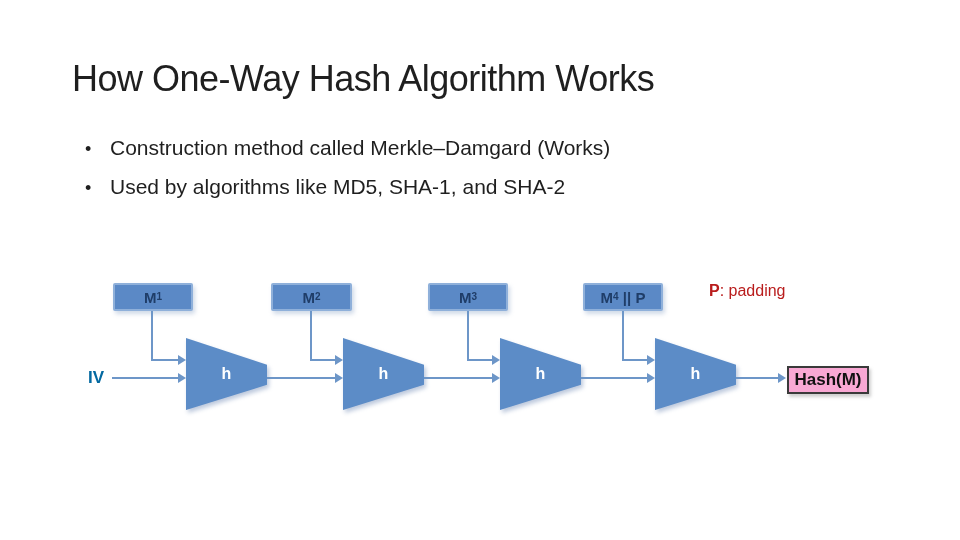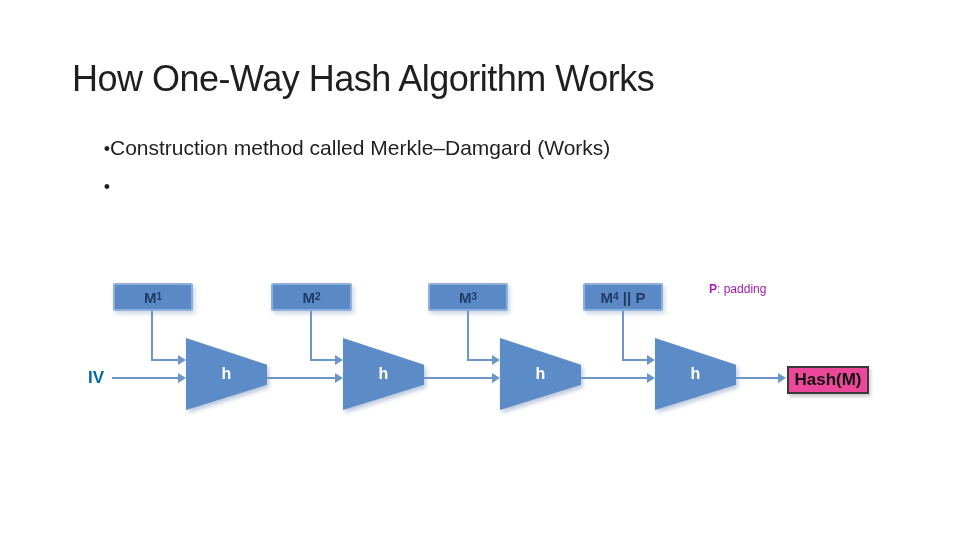--- a/index.html
+++ b/index.html
@@ -12,21 +12,21 @@
   }
   *{margin:0;padding:0;box-sizing:border-box;}
   html,body{width:960px;height:540px;}
   body{
     background:#ffffff;
     font-family:"Liberation Sans","DejaVu Sans",sans-serif;
     color:var(--text-dark);
     position:relative;
     overflow:hidden;
   }
-  .slide{position:absolute;inset:0;text-align:right;}
+  .slide{position:absolute;inset:0;}
 
   .title{
     position:absolute;left:72px;top:58px;
     font-size:36px;font-weight:400;letter-spacing:-0.5px;
     color:var(--text-dark);
     white-space:nowrap;
   }
 
   .bullets{position:absolute;left:85px;top:129px;}
   .bullet-row{display:flex;align-items:baseline;line-height:38px;font-size:21px;color:var(--text-dark);}
@@ -63,45 +63,46 @@
     border-left:8px solid var(--arrow);
   }
 
   .iv-label{
     position:absolute;left:88px;top:368px;
     font-weight:bold;font-size:17px;color:#0369a1;
   }
 
   .hash-box{
     position:absolute;left:787px;top:366px;width:82px;height:28px;
-    background:#ec4899;border:2px solid #3a3a3a;
+    background:#f9a8d4;border:2px solid #3a3a3a;
     box-shadow:2px 3px 3px rgba(150,150,150,0.45);
     display:flex;align-items:center;justify-content:center;
     font-weight:bold;font-size:17px;color:#111111;
   }
 
-  .note{position:absolute;font-size:12px;color:#a21caf;white-space:nowrap;}
+  .note{position:absolute;font-size:16px;color:#b91c1c;white-space:nowrap;}
   .note b{font-weight:bold;}
   .note-padding{left:709px;top:282px;}
   .note-compression{left:153px;top:419px;}
 </style>
 </head>
 <body>
 
 <div class="slide">
 
   <h1 class="title">How One-Way Hash Algorithm Works</h1>
 
   <div class="bullets">
     <div class="bullet-row">
       <span class="bullet-marker">•</span>
       <span>Construction method called Merkle–Damgard (Works)</span>
     </div>
     <div class="bullet-row">
       <span class="bullet-marker">•</span>
+      <span>Used by algorithms like MD5, SHA-1, and SHA-2</span>
     </div>
   </div>
 
   <div class="m-block" style="left:113px;top:283px;width:80px;"><span>M</span><sub>1</sub><span></span></div>
   <div class="m-block" style="left:271px;top:283px;width:81px;"><span>M</span><sub>2</sub><span></span></div>
   <div class="m-block" style="left:428px;top:283px;width:80px;"><span>M</span><sub>3</sub><span></span></div>
   <div class="m-block" style="left:583px;top:283px;width:80px;"><span>M</span><sub>4</sub><span> || P</span></div>
 
   <div class="vline" style="left:151px;top:311px;height:50px;"></div>
   <div class="vline" style="left:310px;top:311px;height:50px;"></div>

